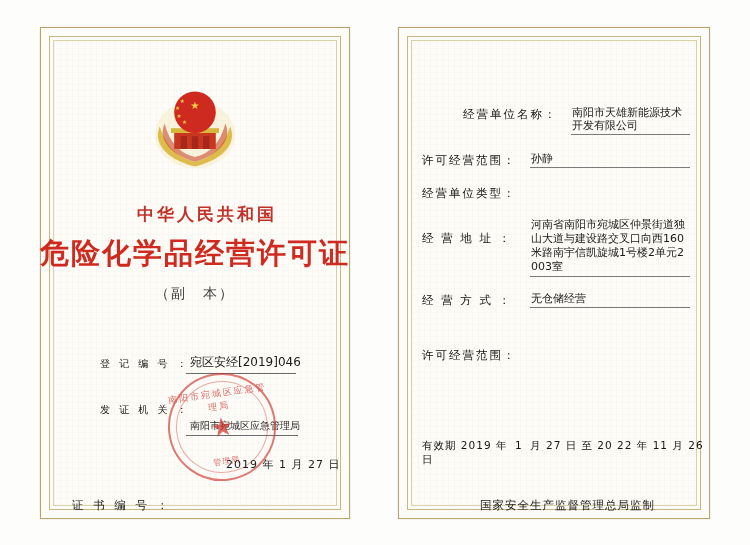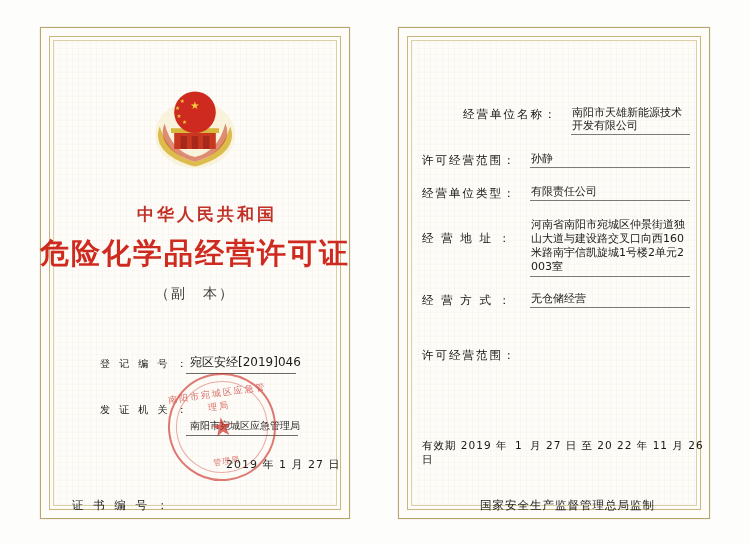--- a/index.html
+++ b/index.html
@@ -332,21 +332,20 @@
         <div class="r-value">南阳市天雄新能源技术开发有限公司</div>
       </div>
 
       <div class="r-row" style="margin-bottom:16px;">
         <div class="r-label">许可经营范围：</div>
         <div class="r-value">孙静</div>
       </div>
 
       <div class="r-row" style="margin-bottom:16px;">
         <div class="r-label">经营单位类型：</div>
-        <div class="r-value">有限责任公司</div>
       </div>
 
       <div class="r-row" style="margin-bottom:14px;">
         <div class="r-label" style="padding-top:14px;">经 营 地 址 ：</div>
         <div class="r-value" style="line-height:14px;">河南省南阳市宛城区仲景街道独山大道与建设路交叉口向西160米路南宇信凯旋城1号楼2单元2003室</div>
       </div>
 
       <div class="r-row" style="margin-bottom:14px;">
         <div class="r-label">经 营 方 式 ：</div>
         <div class="r-value">无仓储经营</div>

